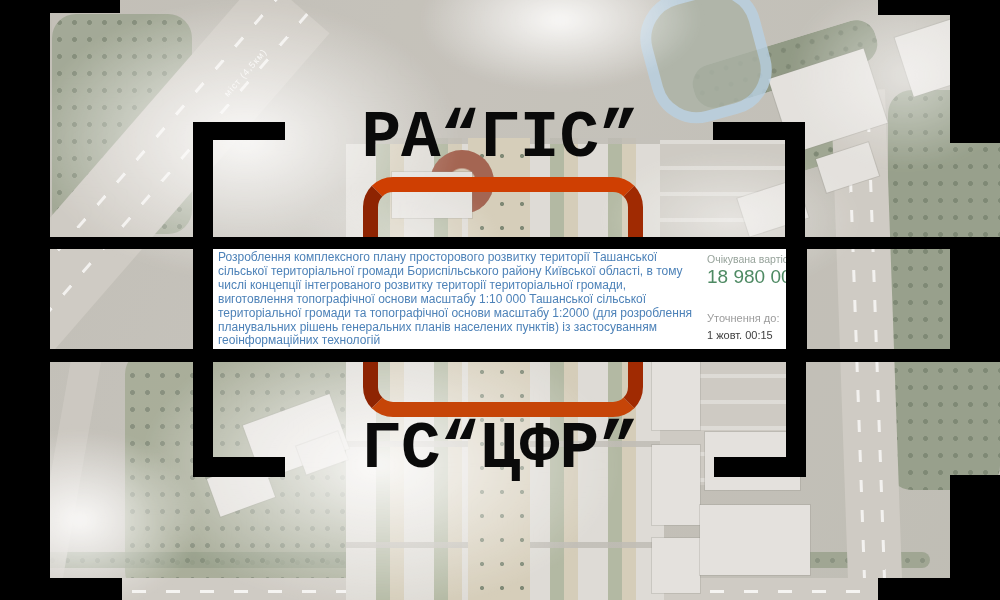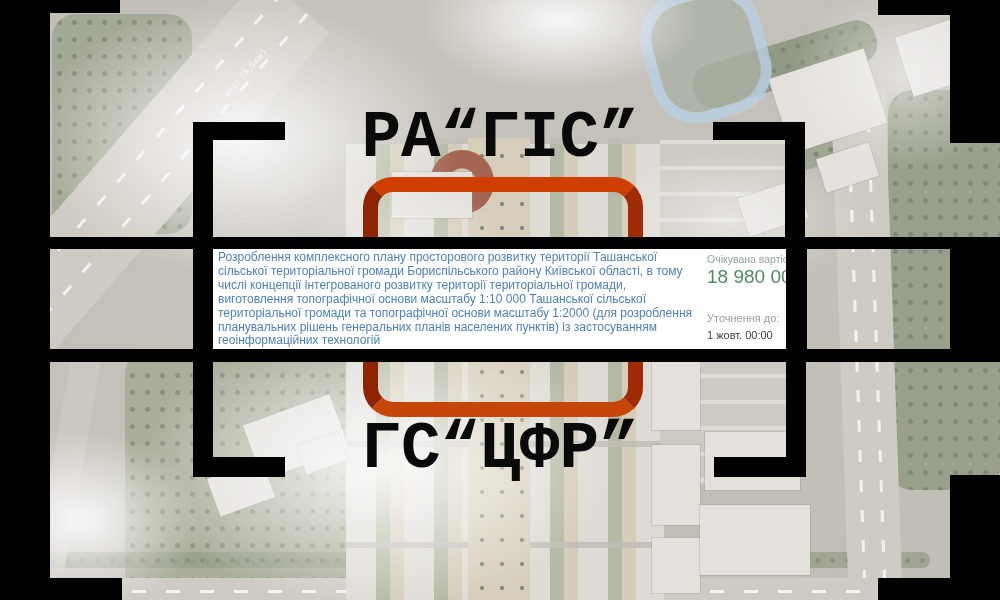--- a/index.html
+++ b/index.html
@@ -140,19 +140,19 @@
 
   <div class="big-title title-bottom">ГС“ЦФР”</div>
   <div class="big-title title-top">РА“ГІС”</div>
 
   <div class="tender-card">
     <div class="tender-desc">Розроблення комплексного плану просторового розвитку території Ташанської сільської територіальної громади Бориспільського району Київської області, в тому числі концепції інтегрованого розвитку території територіальної громади, виготовлення топографічної основи масштабу 1:10 000 Ташанської сільської територіальної громади та топографічної основи масштабу 1:2000 (для розроблення планувальних рішень генеральних планів населених пунктів) із застосуванням геоінформаційних технологій</div>
     <div class="price-col">
       <div class="pc-label">Очікувана вартість</div>
       <div class="pc-amount">18 980 000,</div>
       <div class="pc-label2">Уточнення до:</div>
-      <div class="pc-value">1 жовт. 00:00</div>
+      <div class="pc-value">1 жовт. 00:15</div>
       <div class="pc-label3">Уточнення:</div>
       <div class="pc-value2">25 вер. 2025</div>
     </div>
   </div>
 
 </div>
 
 </body></html>

